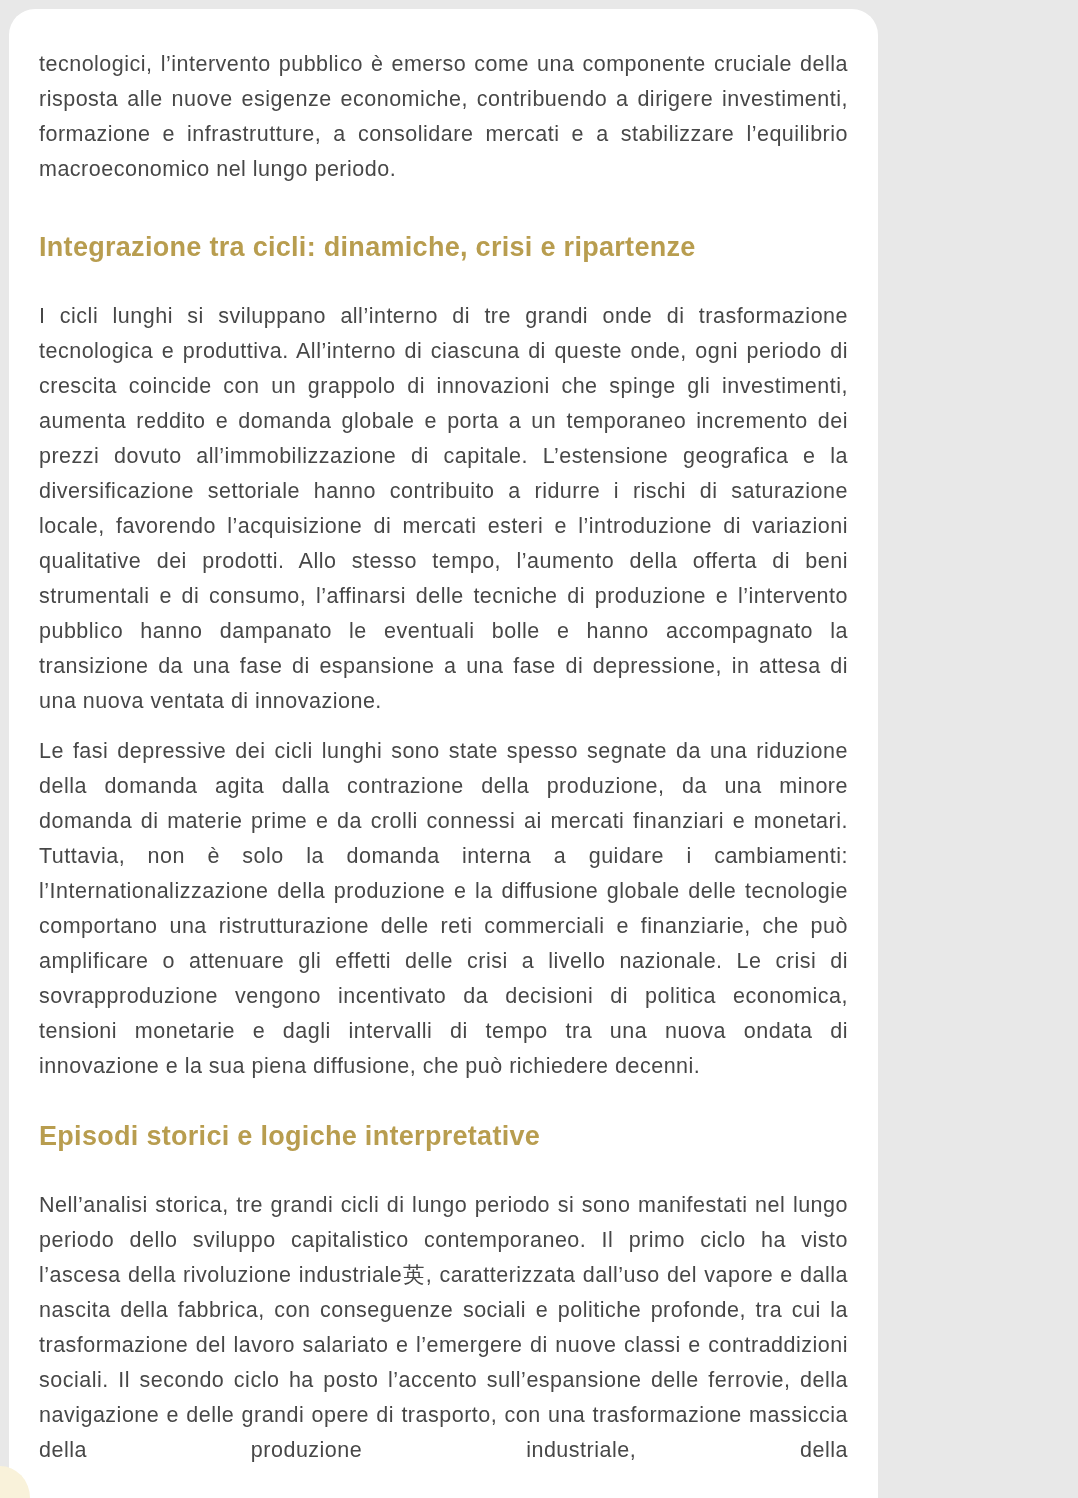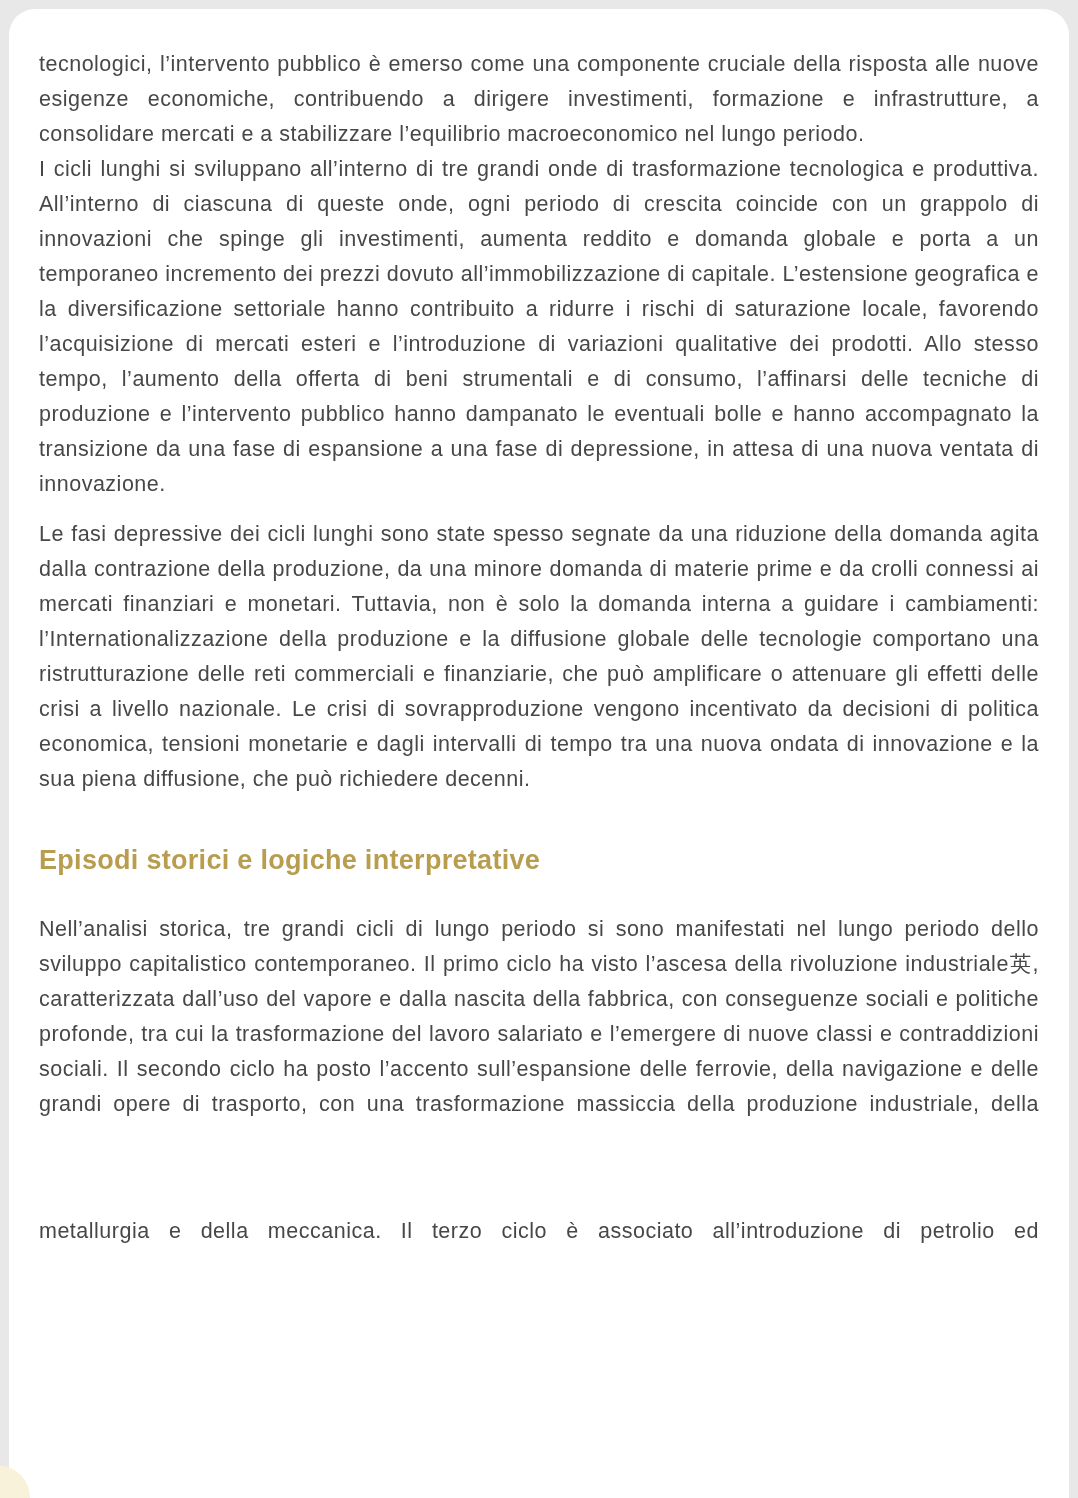--- a/index.html
+++ b/index.html
@@ -11,21 +11,21 @@
     height: 1498px;
     background: #e8e8e8;
     overflow: hidden;
     position: relative;
     font-family: "Liberation Sans", sans-serif;
   }
   .page-card {
     position: absolute;
     left: 9px;
     top: 9px;
-    width: 1060px;
+    width: 869px;
     height: 1489px;
     background: #ffffff;
     border-radius: 26px 26px 0 0;
     box-sizing: border-box;
     padding: 38px 30px 0 30px;
     overflow: hidden;
   }
   .body-para {
     margin: 0;
     font-size: 21.5px;
@@ -44,21 +44,21 @@
   .section-heading {
     margin: 40px 0 32px 0;
     font-size: 27px;
     line-height: 40px;
     letter-spacing: 0.3px;
     font-weight: 700;
     color: #b89d4f;
     text-align: left;
   }
   .section-heading.second {
-    margin-top: 43px;
+    margin-top: 32px;
   }
   .cut-line {
     margin-top: 92px;
   }
   .corner-accent {
     position: absolute;
     left: 0;
     bottom: 0;
     width: 30px;
     height: 32px;
@@ -66,20 +66,21 @@
     border-top-right-radius: 100%;
   }
 </style>
 </head>
 <body>
 
 <div class="page-card">
 
   <p class="body-para">tecnologici, l’intervento pubblico è emerso come una componente cruciale della risposta alle nuove esigenze economiche, contribuendo a dirigere investimenti, formazione e infrastrutture, a consolidare mercati e a stabilizzare l’equilibrio macroeconomico nel lungo periodo.</p>
 
+  <h2 class="section-heading">Integrazione tra cicli: dinamiche, crisi e ripartenze</h2>
 
   <p class="body-para">I cicli lunghi si sviluppano all’interno di tre grandi onde di trasformazione tecnologica e produttiva. All’interno di ciascuna di queste onde, ogni periodo di crescita coincide con un grappolo di innovazioni che spinge gli investimenti, aumenta reddito e domanda globale e porta a un temporaneo incremento dei prezzi dovuto all’immobilizzazione di capitale. L’estensione geografica e la diversificazione settoriale hanno contribuito a ridurre i rischi di saturazione locale, favorendo l’acquisizione di mercati esteri e l’introduzione di variazioni qualitative dei prodotti. Allo stesso tempo, l’aumento della offerta di beni strumentali e di consumo, l’affinarsi delle tecniche di produzione e l’intervento pubblico hanno dampanato le eventuali bolle e hanno accompagnato la transizione da una fase di espansione a una fase di depressione, in attesa di una nuova ventata di innovazione.</p>
 
   <p class="body-para para-gap">Le fasi depressive dei cicli lunghi sono state spesso segnate da una riduzione della domanda agita dalla contrazione della produzione, da una minore domanda di materie prime e da crolli connessi ai mercati finanziari e monetari. Tuttavia, non è solo la domanda interna a guidare i cambiamenti: l’Internationalizzazione della produzione e la diffusione globale delle tecnologie comportano una ristrutturazione delle reti commerciali e finanziarie, che può amplificare o attenuare gli effetti delle crisi a livello nazionale. Le crisi di sovrapproduzione vengono incentivato da decisioni di politica economica, tensioni monetarie e dagli intervalli di tempo tra una nuova ondata di innovazione e la sua piena diffusione, che può richiedere decenni.</p>
 
   <h2 class="section-heading second">Episodi storici e logiche interpretative</h2>
 
   <p class="body-para justify-last">Nell’analisi storica, tre grandi cicli di lungo periodo si sono manifestati nel lungo periodo dello sviluppo capitalistico contemporaneo. Il primo ciclo ha visto l’ascesa della rivoluzione industriale英, caratterizzata dall’uso del vapore e dalla nascita della fabbrica, con conseguenze sociali e politiche profonde, tra cui la trasformazione del lavoro salariato e l’emergere di nuove classi e contraddizioni sociali. Il secondo ciclo ha posto l’accento sull’espansione delle ferrovie, della navigazione e delle grandi opere di trasporto, con una trasformazione massiccia della produzione industriale, della</p>
 
   <p class="body-para justify-last cut-line">metallurgia e della meccanica. Il terzo ciclo è associato all’introduzione di petrolio ed</p>

